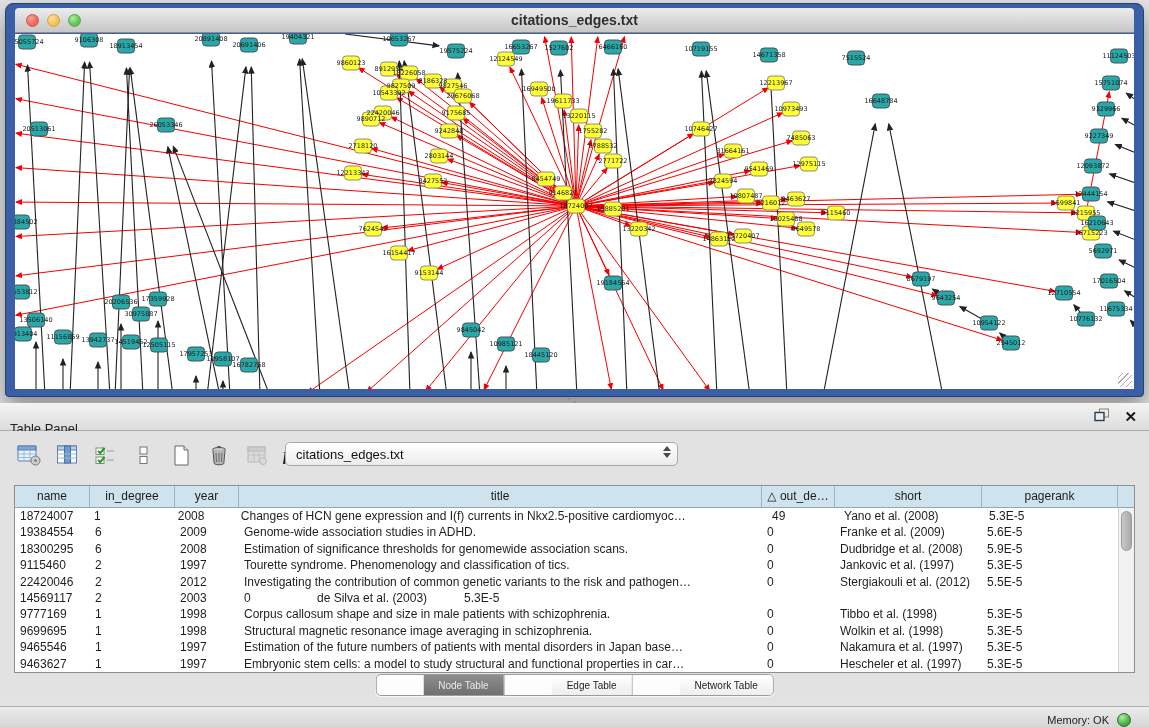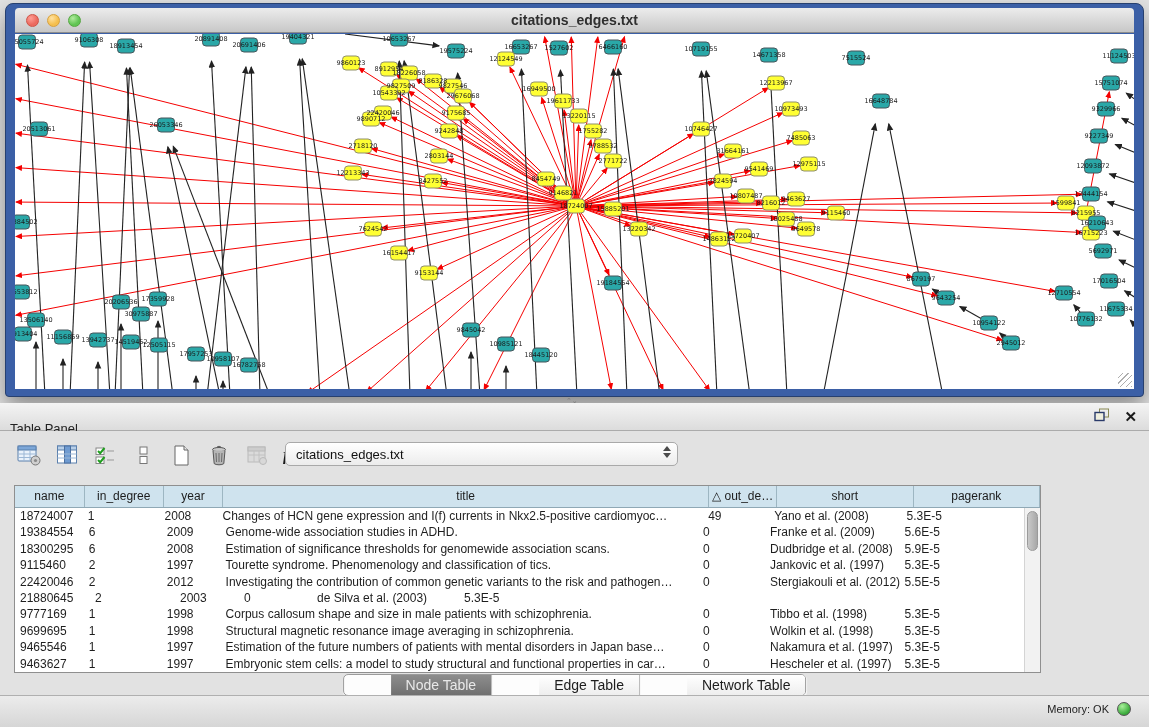--- a/index.html
+++ b/index.html
@@ -40,43 +40,43 @@
   .toolbar { position:absolute; left:16px; top:8px; height:32px; display:flex; align-items:center; gap:12px; }
   .tool-icon { width:26px; height:26px; display:flex; align-items:center; justify-content:center; }
   .fx { font-family:"Liberation Serif", serif; font-style:italic; font-weight:bold; font-size:16px; color:#1a1a1a; }
   .combo { position:absolute; left:285px; top:11px; width:393px; height:24px;
     background:linear-gradient(#ffffff,#ececec); border:1px solid #a9a9a9; border-radius:5px; }
   .combo-text { position:absolute; left:10px; top:4px; font-size:13px; color:#111; }
   .combo-arrows { position:absolute; right:6px; top:3px; display:flex; flex-direction:column; gap:2px; align-items:center; }
   .tri-up { width:0; height:0; border-left:4px solid transparent; border-right:4px solid transparent; border-bottom:5px solid #4a4a4a; }
   .tri-dn { width:0; height:0; border-left:4px solid transparent; border-right:4px solid transparent; border-top:5px solid #4a4a4a; }
 
-  .tbl-wrap { position:absolute; left:14px; top:54px; width:1027px; height:188px;
+  .tbl-wrap { position:absolute; left:14px; top:54px; width:1121px; height:188px;
     background:#fff; border:1px solid #8f8f8f; }
   .tbl-head { display:flex; height:22px; background:#cfe3ee; border-bottom:1px solid #8fa8b5; }
   .th { font-size:12px; color:#1c1c1c; text-align:center; line-height:21px;
     border-right:1px solid #9db6c2; overflow:hidden; white-space:nowrap; }
   .tbl-body { position:absolute; left:0; top:22px; right:16px; bottom:0; overflow:hidden; }
   .tr { display:flex; height:16.4px; }
   .td { font-size:12px; color:#1e1e1e; padding-left:5px; line-height:16px;
     overflow:hidden; white-space:nowrap; }
   .vscroll { position:absolute; right:0; top:22px; bottom:0; width:16px; background:#f2f2f2; border-left:1px solid #d4d4d4; }
   .vthumb { position:absolute; left:2px; top:3px; width:11px; height:40px; border-radius:6px;
     background:linear-gradient(90deg,#c9c9c9,#a8a8a8); border:1px solid #9a9a9a; }
 
   .tabs { position:absolute; left:50%; transform:translateX(-50%); top:243px; height:22px; display:flex;
     border:1px solid #9b9b9b; border-radius:5px; overflow:hidden; background:#fdfdfd;
     box-shadow:0 1px 1px rgba(255,255,255,.8); }
-  .tab { font-size:14px; padding:0 15px; line-height:21px; color:#1d1d1d;
+  .tab { font-size:10px; padding:0 15px; line-height:21px; color:#1d1d1d;
     background:linear-gradient(#ffffff,#eeeeee); border-right:1px solid #b8b8b8; cursor:default;margin-left:47px; }
   .tab:last-child { border-right:none; }
   .tab.sel { background:linear-gradient(#8d8d8d,#707070); color:#e9e9e9; }
 
   
-  .status-bar { position:absolute; left:0; bottom:0; width:1149px; height:32px;
+  .status-bar { position:absolute; left:0; bottom:0; width:1149px; height:21px;
     background:linear-gradient(#ececec,#d6d6d6); border-top:1px solid #b0b0b0; }
   .mem { position:absolute; right:40px; top:7px; font-size:11px; color:#222; }
   .mem-dot { position:absolute; right:18px; top:6px; width:14px; height:14px; border-radius:50%;
     background:radial-gradient(circle at 35% 28%, #a8f09a, #3fae3f 65%, #2c8a2c); border:1px solid #555; }
 </style>
 </head>
 <body>
 
 <div class="net-window">
   <div class="titlebar">
@@ -567,21 +567,21 @@
         <div class="tr">
           <div class="td" style="width: 75px;">22420046</div>
           <div class="td" style="width: 85px;">2</div>
           <div class="td" style="width: 64px;">2012</div>
           <div class="td" style="width: 523px;">Investigating the contribution of common genetic variants to the risk and pathogen…</div>
           <div class="td" style="width: 73px;">0</div>
           <div class="td" style="width: 147px;">Stergiakouli et al. (2012)</div>
           <div class="td" style="width: 136px;">5.5E-5</div>
         </div>
         <div class="tr">
-          <div class="td" style="width: 75px;">21880645</div>
+          <div class="td" style="width: 75px;">14569117</div>
           <div class="td" style="width: 85px;">2</div>
           <div class="td" style="width: 64px;">2003</div>
           <div class="td" style="width: 73px;">0</div>
           <div class="td" style="width: 147px;">de Silva et al. (2003)</div>
           <div class="td" style="width: 136px;">5.3E-5</div>
         </div>
         <div class="tr">
           <div class="td" style="width: 75px;">9777169</div>
           <div class="td" style="width: 85px;">1</div>
           <div class="td" style="width: 64px;">1998</div>

